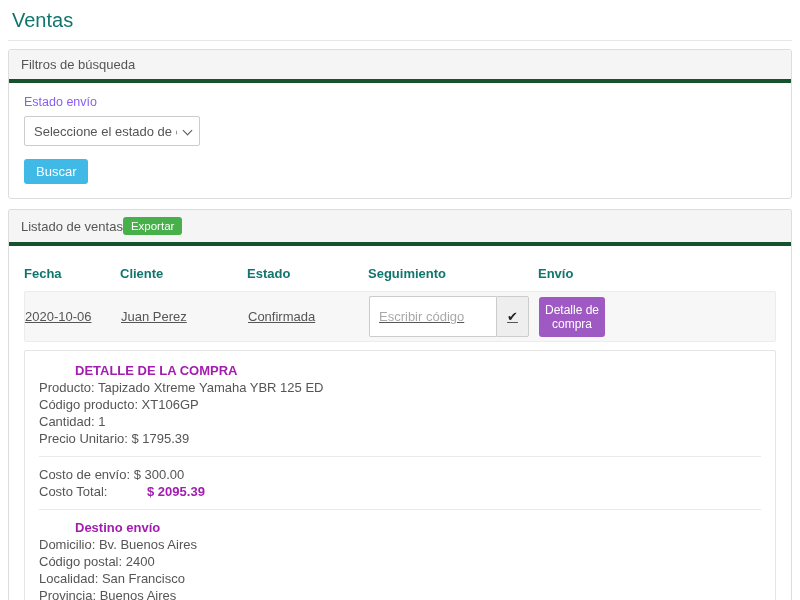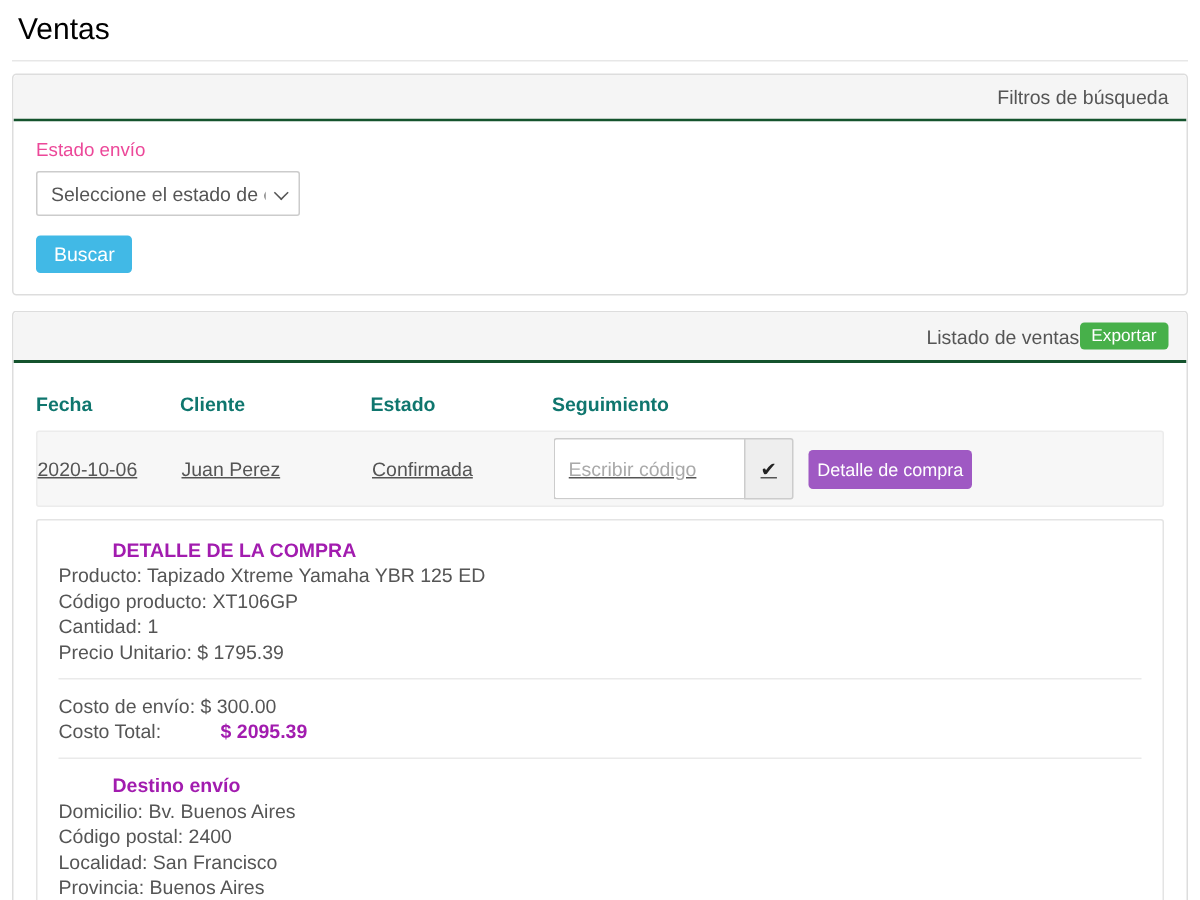--- a/index.html
+++ b/index.html
@@ -7,46 +7,46 @@
   body {
     font-family: "Liberation Sans", "DejaVu Sans", sans-serif;
     background: #ffffff;
     color: #555555;
     font-size: 13px;
   }
   .page { padding: 0 8px; }
   .page-title {
     font-size: 20px;
     font-weight: 400;
-    color: #000000;
+    color: #0f766e;
     padding: 9px 4px 8px 4px;
   }
   .page-divider { border: 0; border-top: 1px solid #e7e7e7; margin: 0; }
 
   .panel {
     border: 1px solid #ddd;
     border-radius: 3px;
     background: #fff;
     margin-top: 8px;
   }
   .panel-heading {
     background: #f5f5f5;
-    border-bottom: 2px solid #14532d;
+    border-bottom: 4px solid #14532d;
     padding: 7px 12px;
     font-size: 13px;
     color: #555;
     border-radius: 3px 3px 0 0;
     display: flex;
     align-items: center;
-    justify-content: flex-end;
+    justify-content: flex-start;
   }
   .panel-body { padding: 12px 15px 14px 15px; }
 
   
-  .field-label { font-size: 12.5px; color: #ec4899; margin-bottom: 7px; }
+  .field-label { font-size: 12.5px; color: #8b5cf6; margin-bottom: 7px; }
   .select-wrap { position: relative; width: 176px; margin-bottom: 13px; }
   .select-wrap select {
     width: 100%; height: 30px;
     border: 1px solid #ccc; border-radius: 2px;
     background: #fff; color: #555;
     font-family: inherit; font-size: 13px;
     padding: 0 22px 0 9px;
     appearance: none; -webkit-appearance: none; -moz-appearance: none;
   }
   .chevron {
@@ -98,21 +98,21 @@
   }
   .input-group input::placeholder { color: #a9a9a9; }
   .input-addon {
     width: 33px;
     background: #eee; border: 1px solid #ccc;
     border-radius: 0 2px 2px 0;
     display: flex; align-items: center; justify-content: center;
     font-size: 13px; color: #222; cursor: pointer;
   }
   .btn-send   { font-size: 12.5px; padding: 6px 10px; }
-  .btn-detail { font-size: 12px; padding: 6px 4px; width: 109px; }
+  .btn-detail { font-size: 12px; padding: 6px 4px; width: 66px; }
 
   
   .detail-box {
     border: 1px solid #e4e4e4;
     border-radius: 2px;
     background: #fff;
     padding: 11px 14px;
     margin: 0 0 8px 0;
     font-size: 13px;
     line-height: 17px;
@@ -150,20 +150,21 @@
       <span>Listado de ventas</span>
       <button class="btn btn-green btn-export">Exportar</button>
     </div>
     <div class="panel-body">
 
       <div class="row-grid table-header">
         <div class="col">Fecha</div>
         <div class="col">Cliente</div>
         <div class="col">Estado</div>
         <div class="col">Seguimiento</div>
+        <div class="col">Envío</div>
         <div class="col"></div>
       </div>
 
       <div class="row-grid sale-row">
         <div class="sale-cell">2020-10-06</div>
         <div class="sale-cell">Juan Perez</div>
         <div class="sale-cell">Confirmada</div>
         <div class="sale-cell">
           <div class="input-group">
             <input type="text" placeholder="Escribir código" style="">

